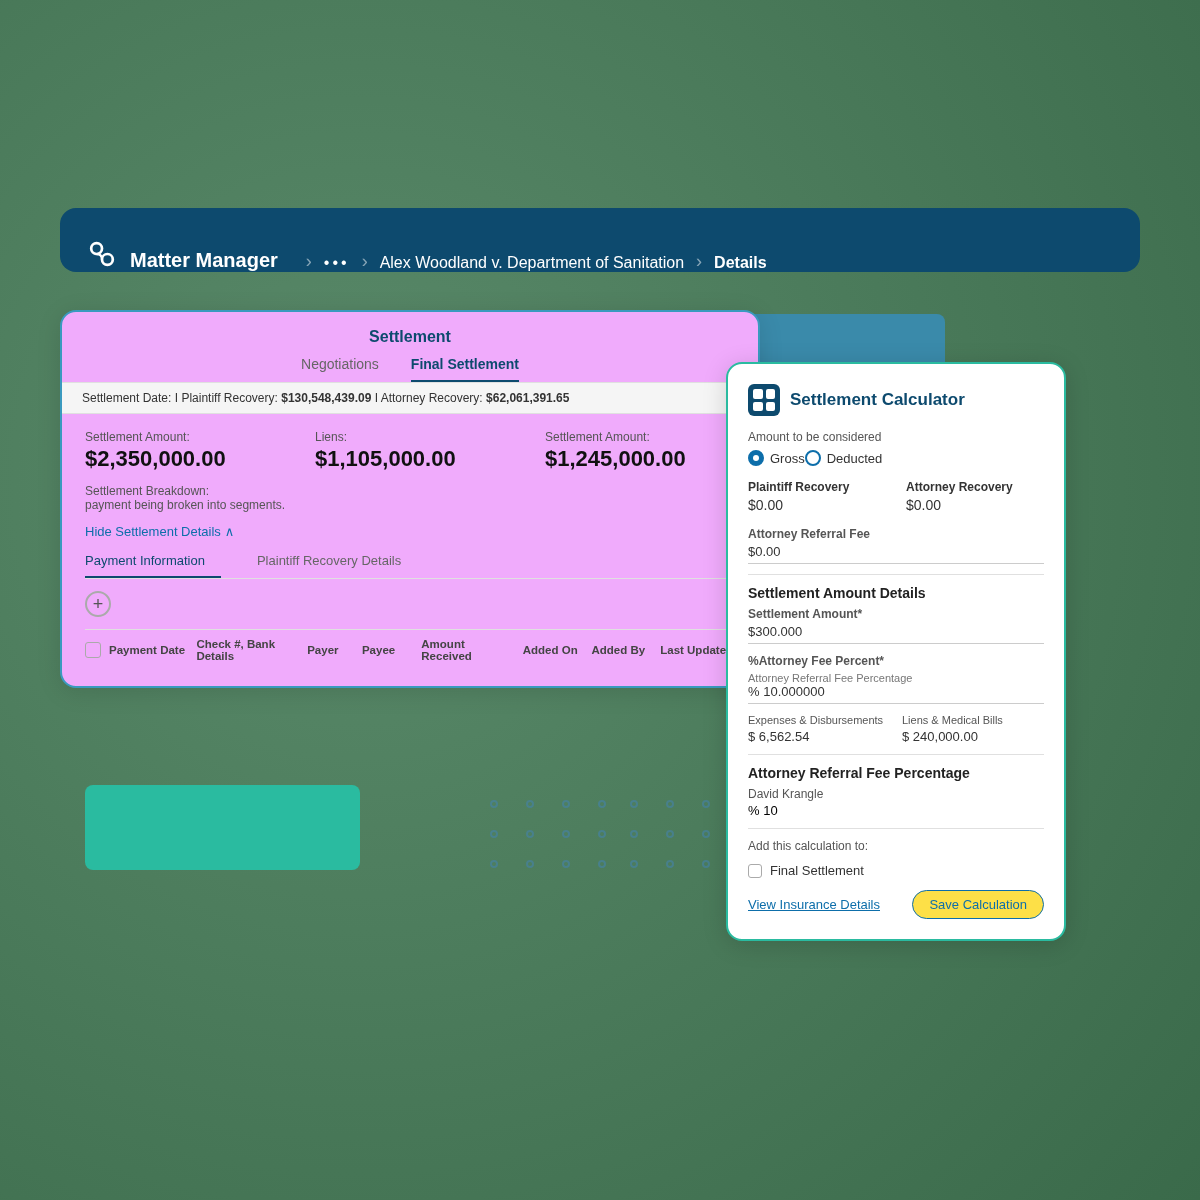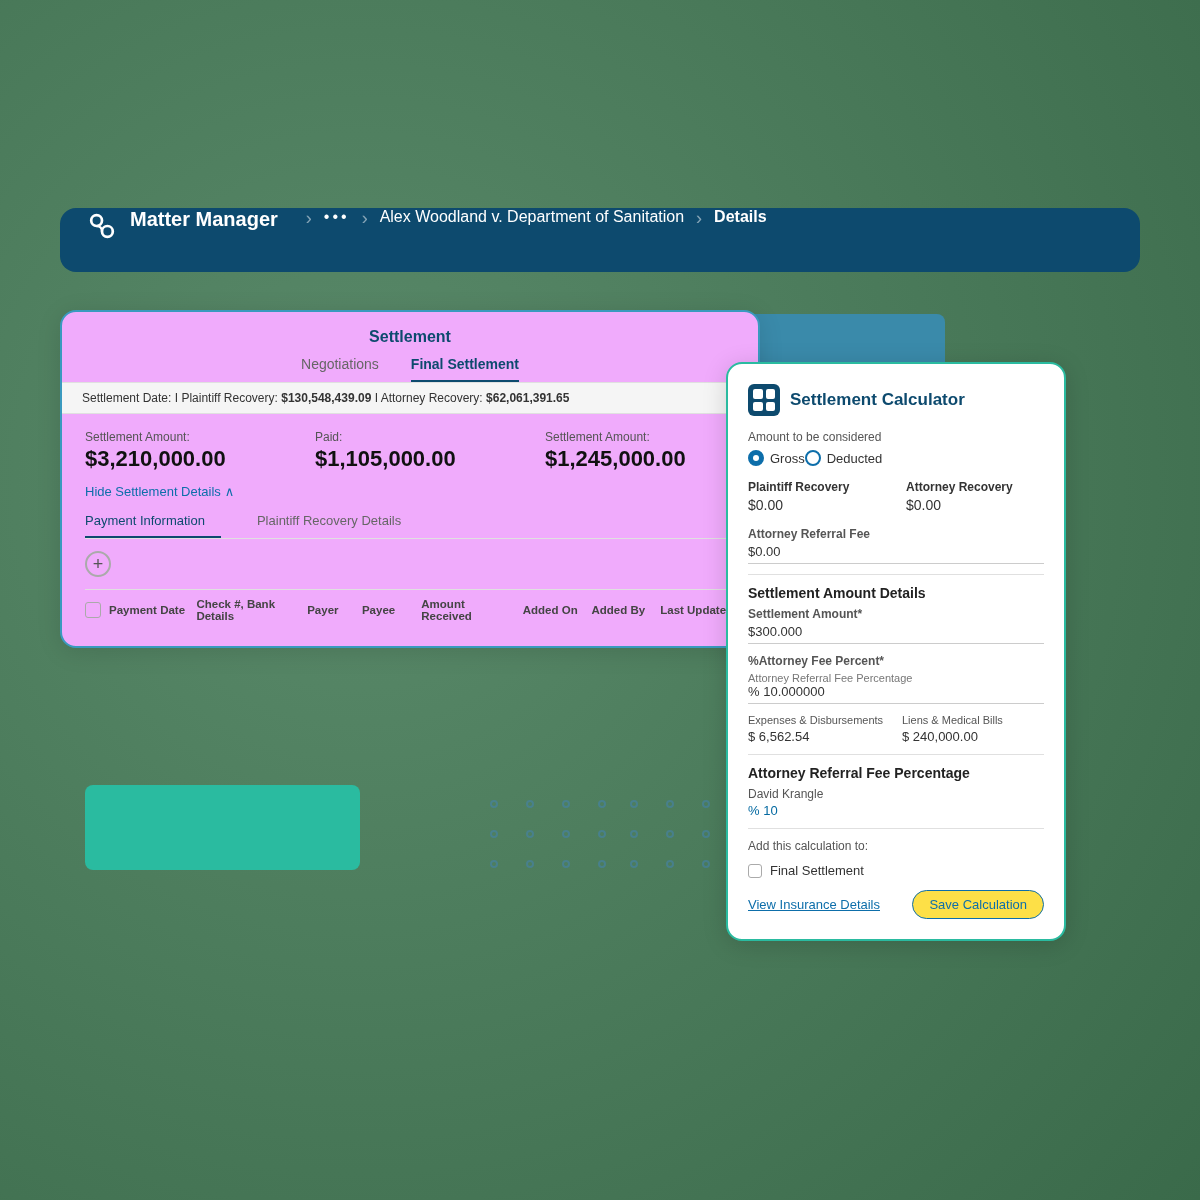--- a/index.html
+++ b/index.html
@@ -58,21 +58,21 @@
     
     .header-bar {
       position: absolute;
       top: 208px;
       left: 60px;
       width: 1080px;
       height: 64px;
       background-color: #0d4a6e;
       border-radius: 16px;
       display: flex;
-      align-items: flex-start;
+      align-items: flex-end;
       padding: 0 24px;
       z-index: 10;
     }
     .logo-icon {
       width: 36px;
       height: 36px;
       margin-right: 10px;
       flex-shrink: 0;
     }
     .header-app-name {
@@ -410,21 +410,21 @@
       margin-bottom: 6px;
     }
 
     .calc-ref-person {
       font-size: 12px;
       color: #555;
       margin-bottom: 2px;
     }
     .calc-ref-percent {
       font-size: 13px;
-      color: #0369a1;
+      color: #000000;
       margin-bottom: 10px;
     }
 
     .calc-divider {
       border: none;
       border-top: 1px solid #e0e0e0;
       margin: 10px 0;
     }
 
     .add-to-row {
@@ -561,33 +561,37 @@
     <span class="value">$130,548,439.09</span>
     <span>I  Attorney Recovery:</span>
     <span class="value">$62,061,391.65</span>
   </div>
 
   <div class="settlement-main">
 
     <div class="settlement-row">
       <div class="settlement-field">
         <div class="field-label">Settlement Amount:</div>
-        <div class="field-value">$3,210,000.00</div>
+        <div class="field-value">$2,350,000.00</div>
       </div>
       <div class="settlement-field">
-        <div class="field-label">Paid:</div>
+        <div class="field-label">Liens:</div>
         <div class="field-value">$1,105,000.00</div>
       </div>
       <div class="settlement-field">
         <div class="field-label">Settlement Amount:</div>
         <div class="field-value">$1,245,000.00</div>
       </div>
     </div>
 
 
+    <div class="settlement-breakdown">
+      <span>Settlement Breakdown:</span><br>
+      <span>payment being broken into segments.</span>
+    </div>
 
     <div class="hide-details-link">
       <span>Hide Settlement Details</span>
       <span>∧</span>
     </div>
 
     <div class="payment-tabs">
       <div class="payment-tab">Payment Information</div>
       <div class="payment-tab inactive" style="margin-left:20px;">Plaintiff Recovery Details</div>
     </div>

